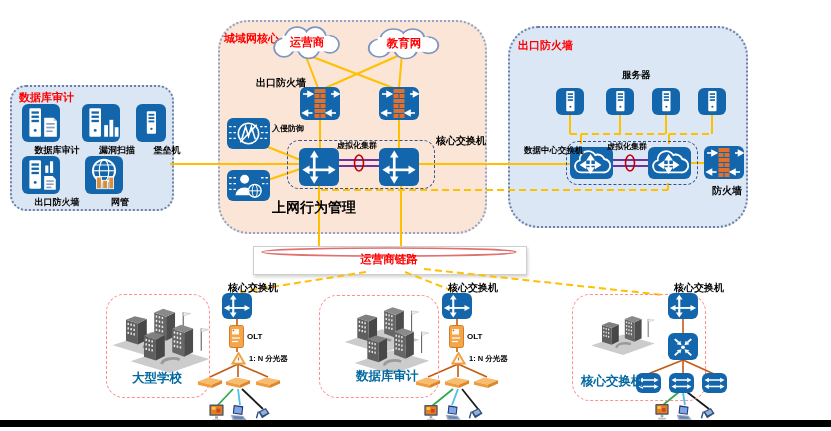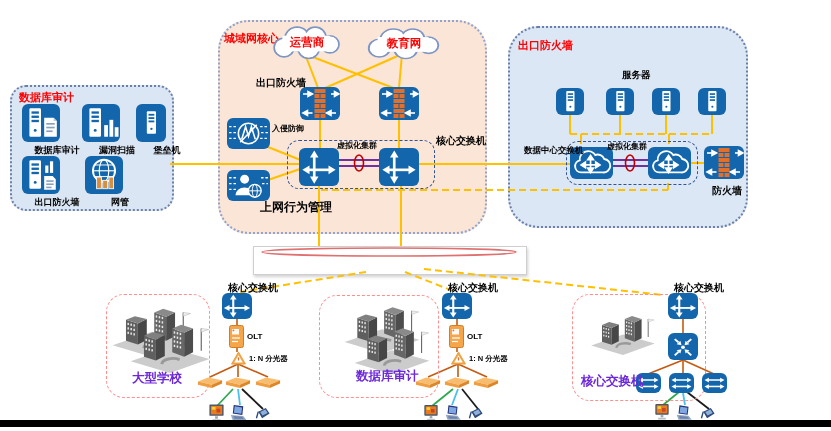--- a/index.html
+++ b/index.html
@@ -11,21 +11,21 @@
   .zone.dc{left:508px;top:26px;width:236px;height:198px;background:#dce7f5;border:2px dotted #6b7fa8;border-radius:30px;}
   .zone-title{position:absolute;z-index:2;font-weight:bold;color:#ff0000;font-size:11px;white-space:nowrap;}
   .icon{position:absolute;z-index:2;background:#1366ab;border-radius:6px;}
   .icon svg{display:block;width:100%;height:100%;}
   .plain{position:absolute;z-index:2;}
   .plain svg{display:block;width:100%;height:100%;}
   .lbl{position:absolute;z-index:3;font-size:9px;font-weight:bold;color:#000;white-space:nowrap;}
   .lbl.c{text-align:center;margin-left:16px;}
   .cluster{position:absolute;z-index:2;border:1.6px dashed #2f5496;border-radius:12px;background:transparent;}
   .school{position:absolute;z-index:1;border:1.5px dashed #ff8f8f;border-radius:18px;background:transparent;}
-  .school-name{position:absolute;z-index:3;font-size:12.5px;font-weight:bold;color:#6d28d9;white-space:nowrap;}
+  .school-name{position:absolute;z-index:3;font-size:12.5px;font-weight:bold;color:#0369a1;white-space:nowrap;}
   .banner{position:absolute;z-index:0;left:253px;top:246px;width:272px;height:27px;background:#fff;
           border:1px solid #cfcfcf;box-shadow:1px 2px 3px rgba(0,0,0,.18);}
   .banner-label{position:absolute;z-index:3;left:253px;top:252px;width:272px;text-align:center;
                 font-size:11.5px;font-weight:bold;color:#ff0000;}
   .cloud{position:absolute;z-index:2;display:flex;align-items:center;justify-content:center;}
   .cloud svg{position:absolute;left:0;top:0;width:100%;height:100%;}
   .cloud span{position:relative;z-index:1;font-size:11.5px;font-weight:bold;color:#ff0000;}
   .lines{position:absolute;left:0;top:0;z-index:1;}
   .bottombar{position:absolute;z-index:4;left:0;top:420px;width:831px;height:7px;background:#000;}
 </style>
@@ -426,21 +426,21 @@
       <svg>
         <use href="#sym-switch"></use>
       </svg>
     </div>
   <div class="lbl" style="left:436px;top:134px;font-size:10px">核心交换机</div>
   <div class="icon" style="left:227px;top:170px;width:43px;height:31px">
       <svg>
         <use href="#sym-behavior"></use>
       </svg>
     </div>
-  <div class="lbl" style="left:260px;top:199px;font-size:12px">上网行为管理</div>
+  <div class="lbl" style="left:272px;top:199px;font-size:14px">上网行为管理</div>
 
   <div class="lbl" style="left:622px;top:69px;font-size:9.5px">服务器</div>
   <div class="icon" style="left:556px;top:88px;width:28px;height:27px">
       <svg>
         <use href="#sym-srv"></use>
       </svg>
     </div>
   <div class="icon" style="left:606px;top:88px;width:28px;height:27px">
       <svg>
         <use href="#sym-srv"></use>
@@ -470,20 +470,21 @@
       </svg>
     </div>
   <div class="icon" style="left:704px;top:146px;width:40px;height:33px">
       <svg>
         <use href="#sym-fw"></use>
       </svg>
     </div>
   <div class="lbl" style="left:712px;top:184px;font-size:10px">防火墙</div>
 
   <div class="banner"></div>
+  <div class="banner-label">运营商链路</div>
 
   <div class="school" style="left:106px;top:294px;width:102px;height:102px"></div>
   <div class="plain" style="left:110px;top:302px;width:84px;height:58px">
       <svg viewBox="0 0 110 78">
         <use href="#sym-buildings"></use>
       </svg>
     </div>
   <div class="plain" style="left:128px;top:318px;width:84px;height:58px">
       <svg viewBox="0 0 110 78">
         <use href="#sym-buildings"></use>

